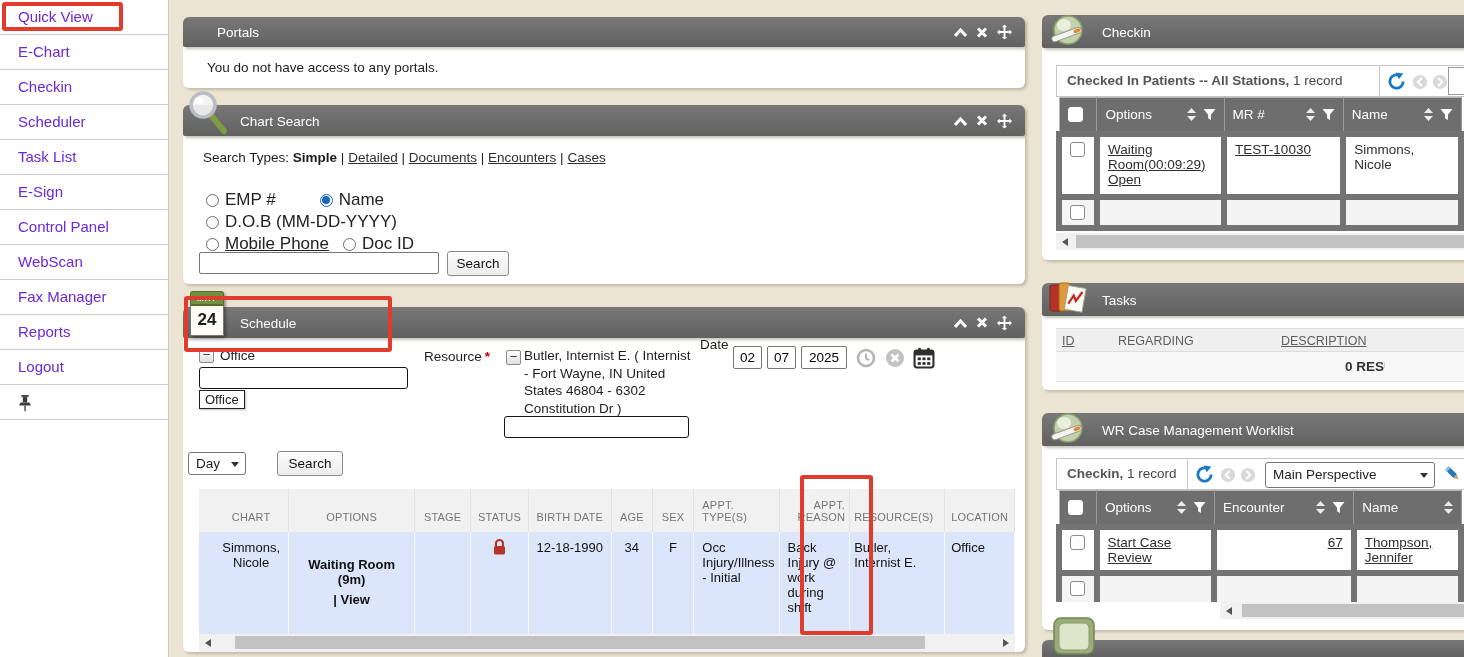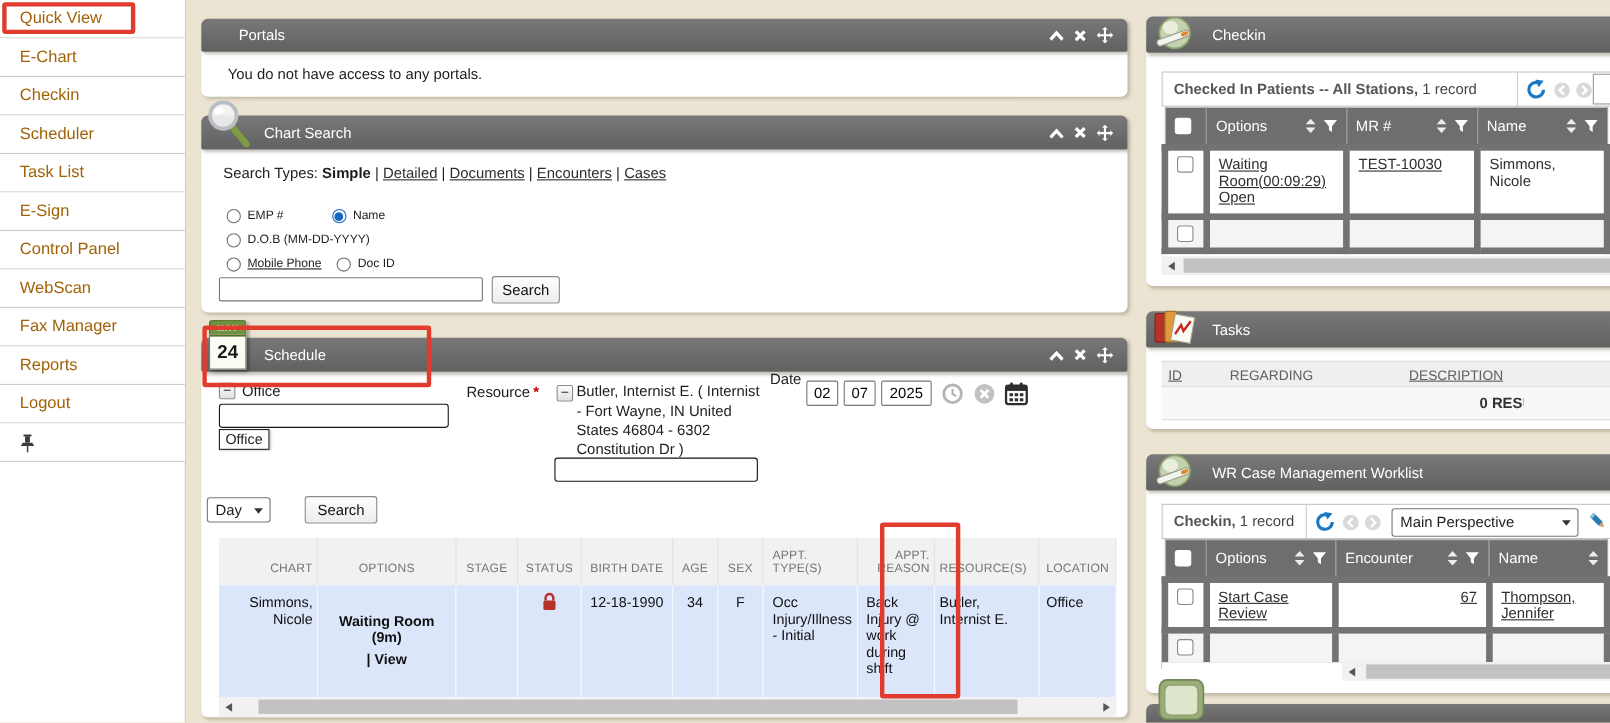--- a/index.html
+++ b/index.html
@@ -3,21 +3,21 @@
 <meta charset="utf-8">
 <style>
 *{margin:0;padding:0;box-sizing:border-box}
 html,body{width:1464px;height:657px}
 body{font-family:"Liberation Sans",sans-serif;background:#ece4d2;position:relative;overflow:hidden;color:#222}
 #page{position:absolute;left:0;top:0;width:1464px;height:657px;overflow:hidden}
 .abs{position:absolute}
 
 
 .sidebar{position:absolute;left:0;top:0;width:169px;height:657px;background:#fff;border-right:1px solid #c9c9c9;z-index:2}
-.sb-item{height:35px;line-height:34px;padding-left:18px;border-bottom:1px solid #ccc;font-size:15px;color:#a16207;cursor:pointer;background:#fff}
+.sb-item{height:35px;line-height:34px;padding-left:18px;border-bottom:1px solid #ccc;font-size:15px;color:#6d28d9;cursor:pointer;background:#fff}
 .sb-item svg{margin-top:9px}
 
 
 .hd{position:absolute;background:linear-gradient(#787878,#616161);border-radius:6px 6px 2px 2px;color:#fff;box-shadow:2px 2px 3px rgba(90,80,60,.35);z-index:3}
 .hd .ttl{position:absolute;top:50%;transform:translateY(-50%);font-size:13.5px;white-space:nowrap}
 .ctrls{position:absolute;right:13px;top:50%;transform:translateY(-50%);display:flex;gap:9px;align-items:center}
 .ctrls svg{display:block;cursor:pointer}
 .bd{position:absolute;background:#fff;border-radius:0 0 6px 6px;box-shadow:2px 2px 3px rgba(90,80,60,.28);z-index:1}
 .picon{position:absolute;z-index:6}
 
@@ -30,37 +30,37 @@
 .bold{font-weight:bold}
 .req{color:#c40000;font-weight:bold;margin-left:3px}
 
 
 .txt{position:absolute;border:1.5px solid #151515;border-radius:3px;background:#fff;font-size:13.5px;padding:0 5px;font-family:inherit}
 .txt2{position:absolute;border:1px solid #767676;border-radius:2px;background:#fff;font-size:13.5px;padding:0 5px;font-family:inherit}
 .btn{position:absolute;background:linear-gradient(#fdfdfd,#ededed);border:1px solid #8a8a8a;border-radius:3px;font-size:13.5px;text-align:center;cursor:pointer;font-family:inherit;color:#111}
 .radio{width:13px;height:13px;border:1px solid #6d6d6d;border-radius:50%;display:inline-block;background:#fff;flex:none;cursor:pointer}
 .radio.on{border-color:#1867c0;position:relative}
 .radio.on::after{content:"";position:absolute;left:1.5px;top:1.5px;right:1.5px;bottom:1.5px;border-radius:50%;background:#1867c0}
-.rrow{position:absolute;display:flex;gap:6px;font-size:11px}
+.rrow{position:absolute;display:flex;align-items:center;gap:6px;font-size:17px}
 .minusbox{position:absolute;width:15px;height:15px;border:1px solid #8a8a8a;background:linear-gradient(#fdfdfd,#e0e0e0);font-size:13px;line-height:12px;text-align:center;color:#333;border-radius:2px;cursor:pointer;z-index:4}
 .fselect{position:absolute;border:1px solid #767676;border-radius:3px;background:#fff;font-size:13.5px;padding-left:7px;line-height:21px;cursor:pointer}
 .sel-arrow{position:absolute;right:6px;top:9px;width:0;height:0;border-left:4px solid transparent;border-right:4px solid transparent;border-top:5px solid #333}
 .cb{width:15px;height:15px;border:1.5px solid #8a8a8a;border-radius:3px;background:#fff;cursor:pointer}
 .cb.white{border-color:#fff;background:#fff}
 
 
 .calicon{position:absolute;left:190px;top:291px;width:34px;height:45px;z-index:6;box-shadow:2px 2px 3px rgba(0,0,0,.35);border-radius:3px}
 .calicon .ctop{height:13px;background:#6f9240;color:#ecf3da;font-size:8px;font-weight:bold;text-align:center;line-height:13px;border-radius:3px 3px 0 0;border:1px solid #55702e;border-bottom:none;letter-spacing:1px}
 .calicon .cbot{height:32px;background:#fcfcf4;border:1px solid #777;border-top:2px solid #55702e;color:#1c1c1c;font-weight:bold;font-size:17px;text-align:center;line-height:28px}
 
 
 .ltable{border-collapse:collapse;table-layout:fixed;font-size:13px}
 .ltable th{background:#f1f1f1;color:#767676;font-weight:normal;font-size:11px;vertical-align:bottom;padding:6px 4px 9px 4px;border-right:1px solid #e2e2e2;text-align:center;height:43px;letter-spacing:.2px}
 .ltable td{background:#dbe6fa;vertical-align:top;padding:8px 4px;border-right:1px solid rgba(255,255,255,.75);height:102px;text-align:center;color:#111}
-.ltable .al{text-align:right;padding-left:19px}
+.ltable .al{text-align:center;padding-left:19px}
 .ltable .all{text-align:left;padding-left:8px}
 
 
 .dtable{border-collapse:collapse;table-layout:fixed;background:#fff;font-size:13.5px;border:1px solid #b5b5b5}
 .dtable th{background:#6e6e6e;color:#fff;font-weight:normal;text-align:left;padding:0 8px;border-right:1px solid #9a9a9a;border-bottom:1px solid #555;height:36px}
 .dtable td{border:6px solid #737373;vertical-align:top;padding:5px 8px;color:#2e2e2e}
 .thc{display:flex;align-items:center;gap:7px}
 .thc .sp{flex:1}
 .rowalt td{background:#f4f4f4}
 

